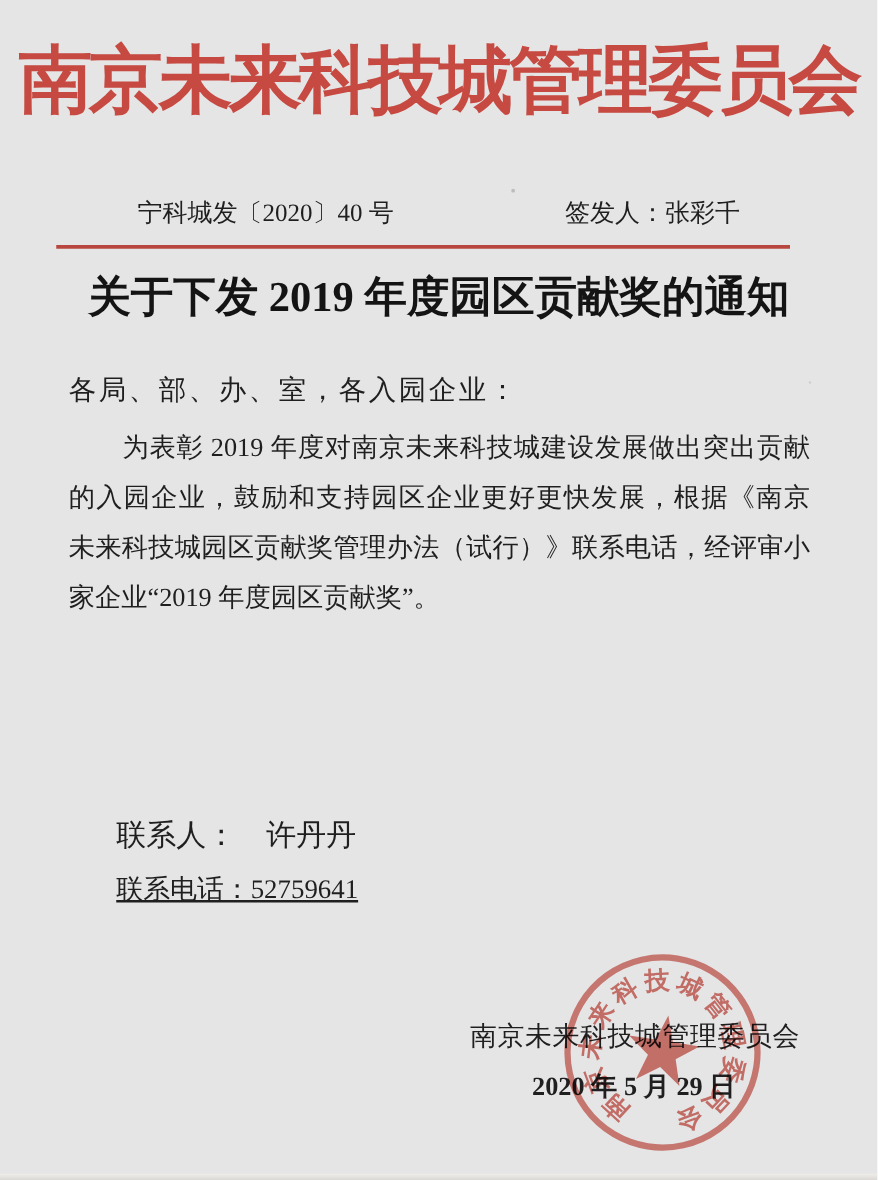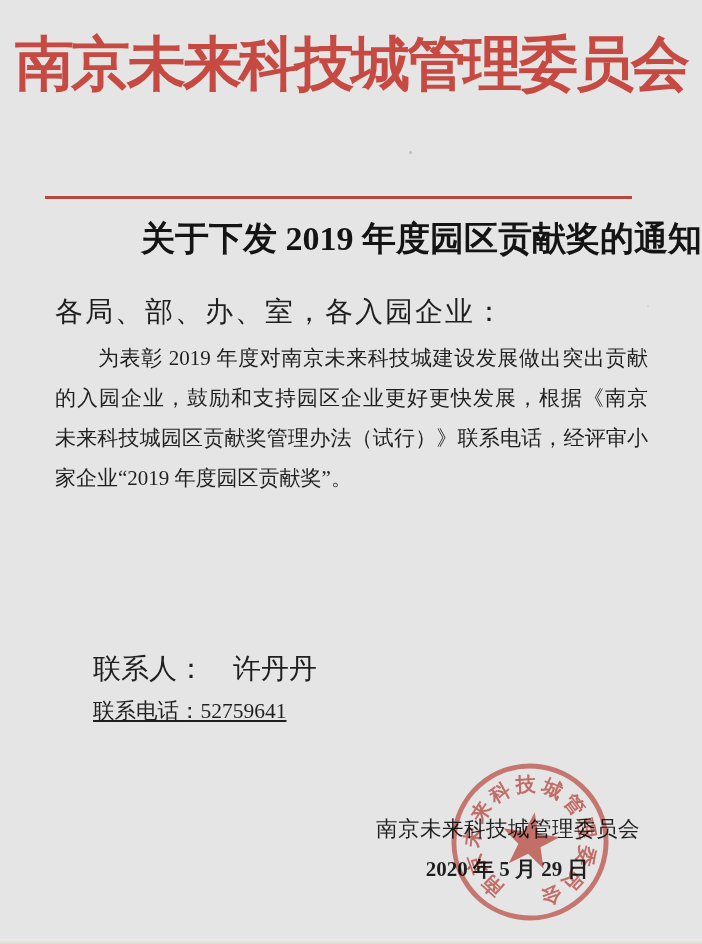--- a/index.html
+++ b/index.html
@@ -41,31 +41,31 @@
   .red-rule {
     position: absolute;
     top: 196px; left: 45px;
     width: 587px; height: 3px;
     background: var(--rule-red);
   }
   .doc-title {
     position: absolute;
     top: 214px; left: 0; right: 0;
     margin: 0;
-    text-align: right;
+    text-align: center;
     font-size: 34px;
     line-height: 50px;
     font-weight: bold;
     white-space: nowrap;
     color: #141414;
   }
   .salutation {
     position: absolute;
     top: 296px; left: 55px;
-    font-size: 28px;
+    font-size: 22px;
     line-height: 32px;
     letter-spacing: 2px;
     white-space: nowrap;
   }
   .paragraph {
     position: absolute;
     top: 338px; left: 55px;
     width: 593px;
     font-size: 21px;
     line-height: 40px;
@@ -76,21 +76,21 @@
   .attachment {
     position: absolute;
     top: 584px; left: 90px;
     font-size: 21.5px;
     line-height: 30px;
     white-space: nowrap;
   }
   .contact-person {
     position: absolute;
     top: 654px; left: 93px;
-    font-size: 28px;
+    font-size: 24px;
     line-height: 30px;
     white-space: nowrap;
   }
   .contact-phone {
     position: absolute;
     top: 696px; left: 93px;
     font-size: 21.5px;
     line-height: 30px;
     white-space: nowrap;
     text-decoration: underline;
@@ -149,20 +149,24 @@
     opacity: 0.9;
   }
 </style>
 </head>
 <body>
 
 <div class="page">
 
   <div class="org-title">南京未来科技城管理委员会</div>
 
+  <div class="doc-meta">
+    <span class="doc-number">宁科城发〔2020〕40 号</span>
+    <span class="issuer">签发人：张彩千</span>
+  </div>
 
   <div class="red-rule"></div>
 
   <h1 class="doc-title">关于下发 2019 年度园区贡献奖的通知</h1>
 
   <div class="salutation">各局、部、办、室，各入园企业：</div>
 
   <div class="paragraph">
     <div class="pline just indent">为表彰 2019 年度对南京未来科技城建设发展做出突出贡献</div>
     <div class="pline just">的入园企业，鼓励和支持园区企业更好更快发展，根据《南京</div>

